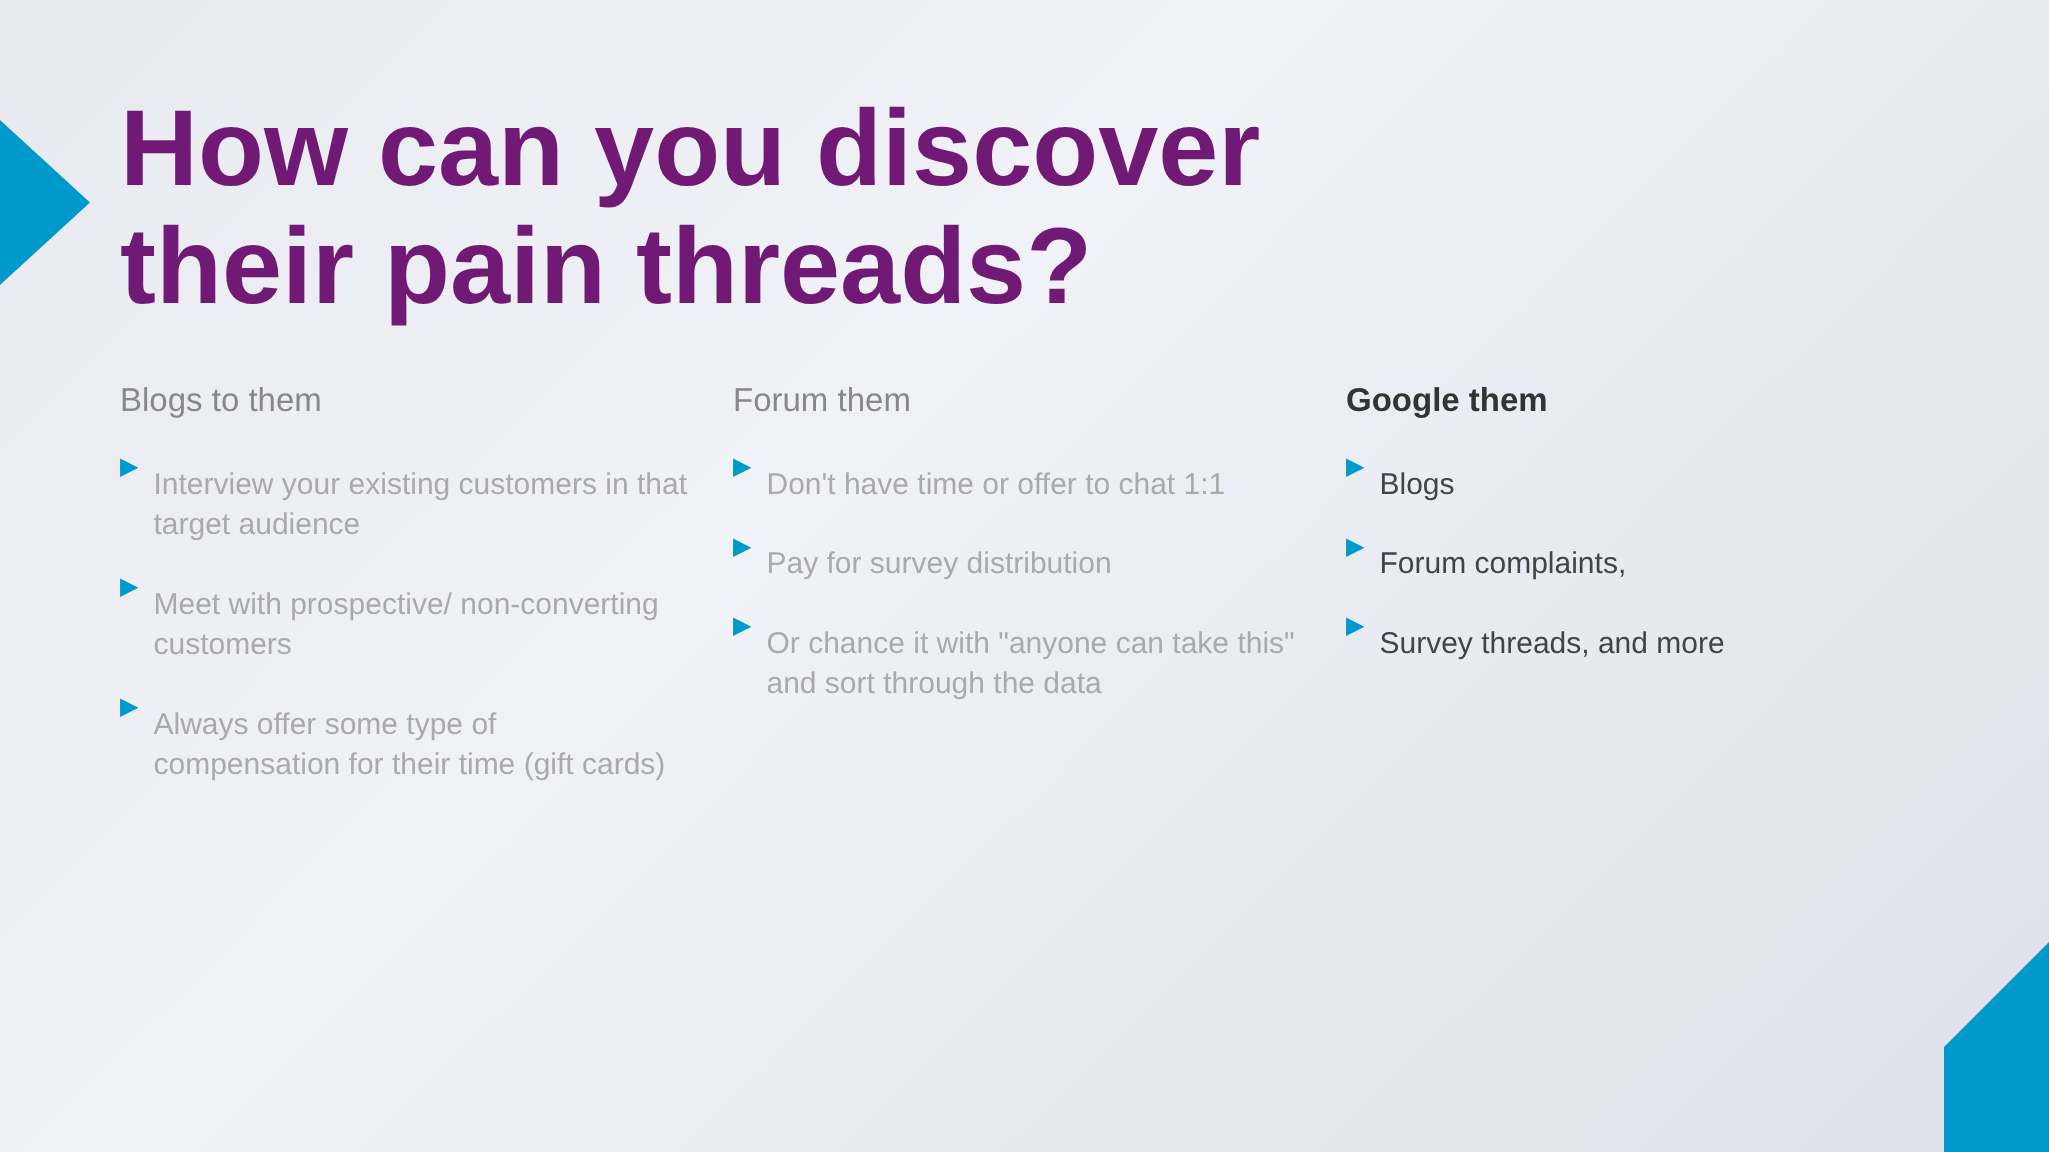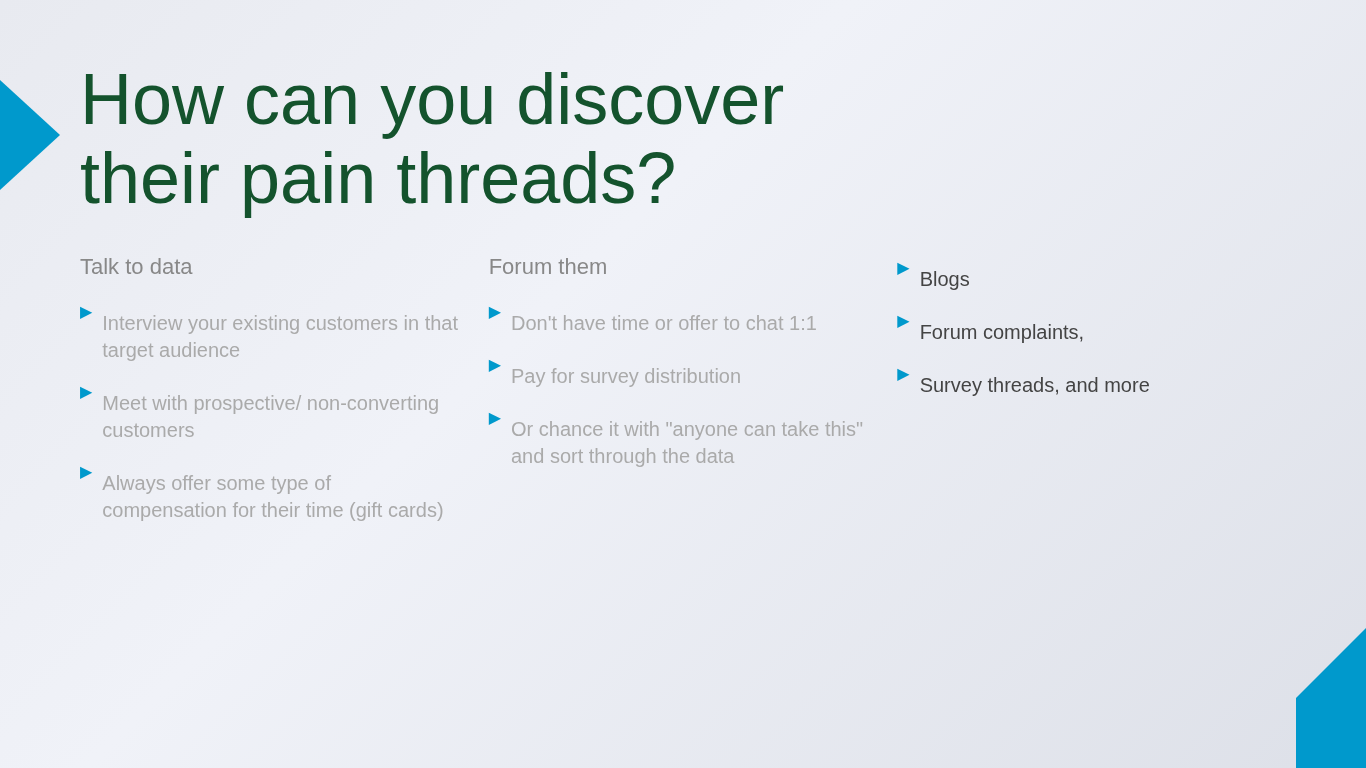--- a/index.html
+++ b/index.html
@@ -40,22 +40,22 @@
       position: absolute;
       top: 0;
       left: 0;
       right: 0;
       bottom: 0;
       padding: 40px 60px 40px 80px;
     }
 
     .main-title {
       font-size: 72px;
-      font-weight: 400;
-      color: #14532d;
+      font-weight: 700;
+      color: #701a75;
       line-height: 1.1;
       margin-bottom: 36px;
       margin-top: 20px;
     }
 
     .columns {
       display: flex;
       gap: 0;
       width: 100%;
     }
@@ -116,21 +116,21 @@
 
 <div class="content">
 
   <h1 class="main-title">
     <span>How can you discover</span><br>
     <span>their pain threads?</span>
   </h1>
 
   <div class="columns">
   <div class="column">
-        <div class="column-header">Talk to data</div>
+        <div class="column-header">Blogs to them</div>
         <ul class="bullet-list">
           <li class="bullet-item">
             <span class="bullet-arrow">▶</span>
             <span class="bullet-text">Interview your existing customers in that target audience</span>
           </li>
           <li class="bullet-item">
             <span class="bullet-arrow">▶</span>
             <span class="bullet-text">Meet with prospective/ non-converting customers</span>
           </li>
           <li class="bullet-item">
@@ -150,20 +150,21 @@
             <span class="bullet-arrow">▶</span>
             <span class="bullet-text">Pay for survey distribution</span>
           </li>
           <li class="bullet-item">
             <span class="bullet-arrow">▶</span>
             <span class="bullet-text">Or chance it with "anyone can take this" and sort through the data</span>
           </li>
         </ul>
       </div>
       <div class="column">
+        <div class="column-header dark">Google them</div>
         <ul class="bullet-list">
           <li class="bullet-item dark">
             <span class="bullet-arrow">▶</span>
             <span class="bullet-text">Blogs</span>
           </li>
           <li class="bullet-item dark">
             <span class="bullet-arrow">▶</span>
             <span class="bullet-text">Forum complaints,</span>
           </li>
           <li class="bullet-item dark">

